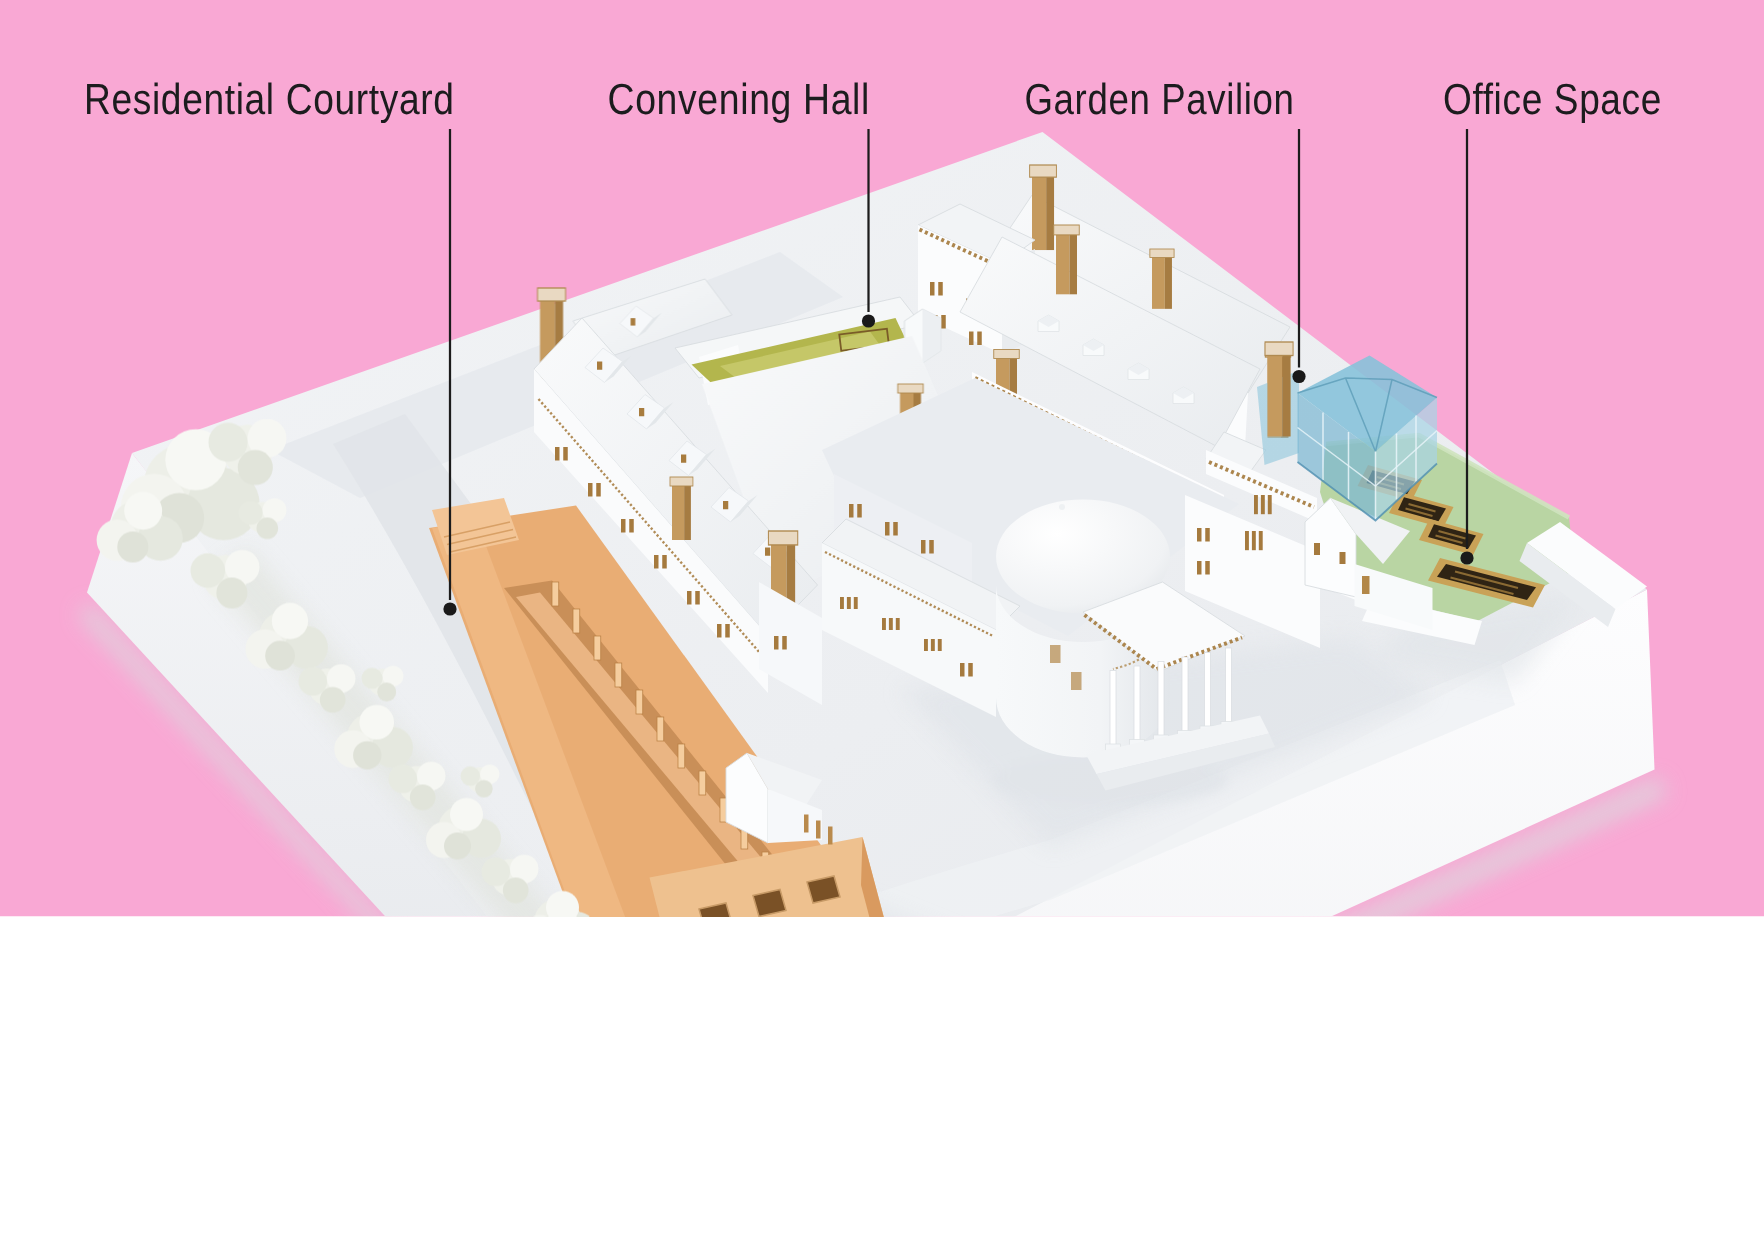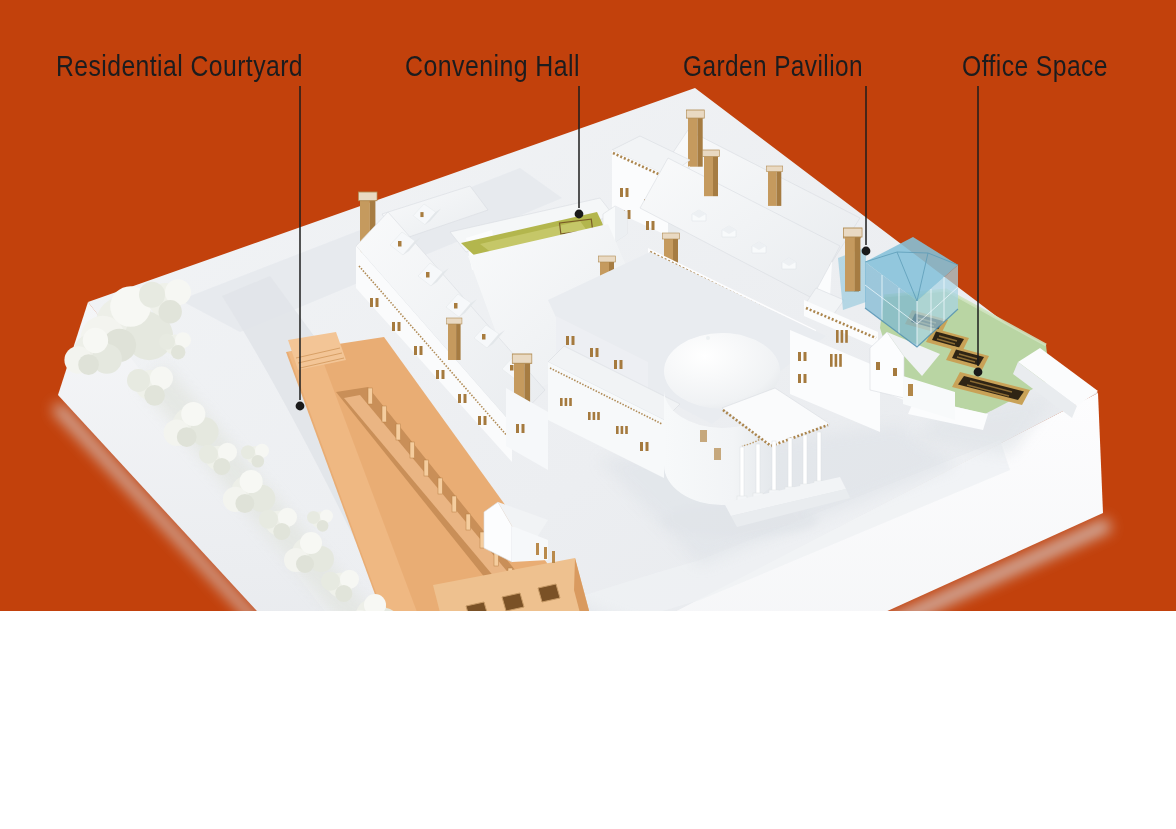--- a/index.html
+++ b/index.html
@@ -1,16 +1,16 @@
 <!DOCTYPE html>
 <html><head>
 <meta charset="utf-8">
 <style>
   html,body{margin:0;padding:0;background:#ffffff;}
-  .stage{position:relative;width:1176px;height:611px;background:#c2410c;overflow:hidden;
+  .stage{position:relative;width:1176px;height:611px;background:#f9a8d4;overflow:hidden;
          font-family:"Liberation Sans", sans-serif;}
   svg{display:block;}
   text.zone-label{fill:#1c1c1e;font-size:29px;letter-spacing:.5px;font-weight:400;}
   .leader{stroke:#1c1c1c;stroke-width:1.5;}
   .dentil{stroke:#a88045;stroke-width:2.6;stroke-dasharray:2 2;fill:none;opacity:.95;}
   .cornice{stroke:#a88045;stroke-width:1.6;stroke-dasharray:1.5 1.5;fill:none;opacity:.9;}
   .edge{stroke:#d8dce0;stroke-width:.6;}
 </style>
 </head>
 <body>

